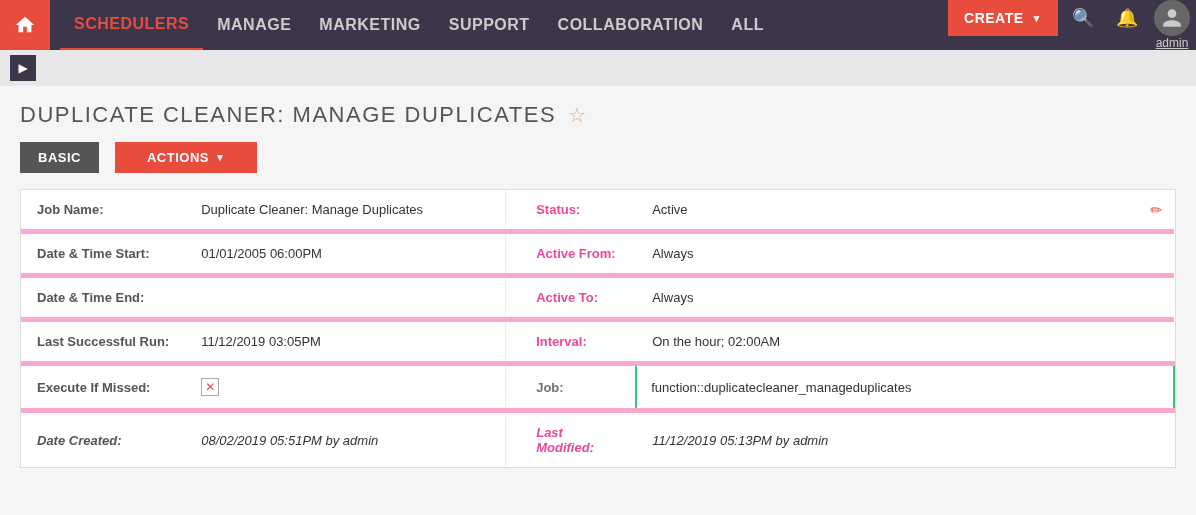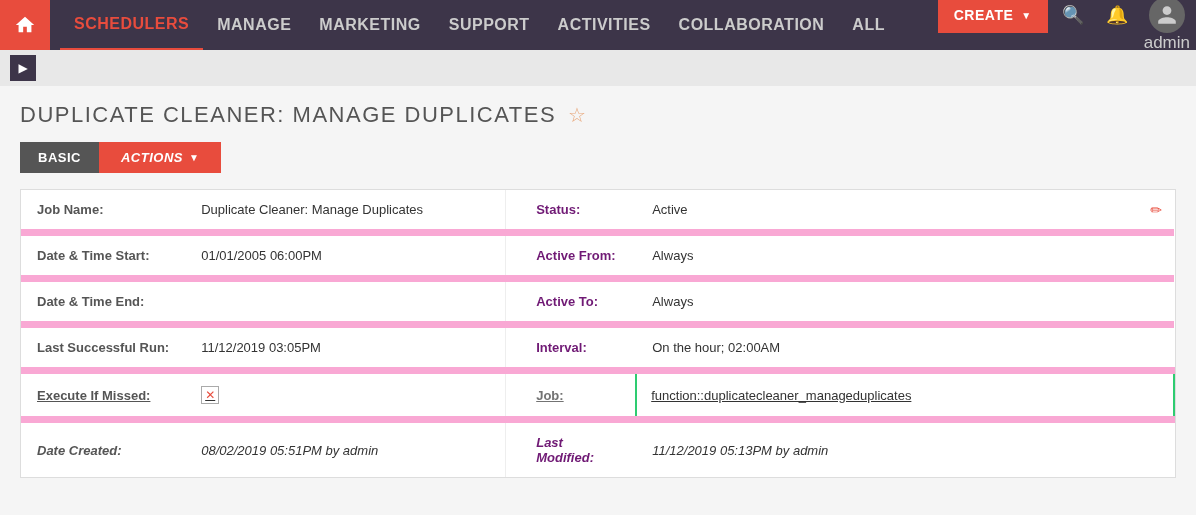--- a/index.html
+++ b/index.html
@@ -73,23 +73,24 @@
       cursor: pointer;
       width: 36px;
       height: 36px;
       display: flex;
       align-items: center;
       justify-content: center;
       font-size: 18px;
     }
     .admin-label {
       color: #ccc;
-      font-size: 17px;
+      font-size: 12px;
       text-align: center;
       cursor: pointer;
+      text-decoration: underline;
     }
     .admin-avatar {
       width: 36px;
       height: 36px;
       border-radius: 50%;
       background: #666;
       display: flex;
       align-items: center;
       justify-content: center;
       color: white;
@@ -137,62 +138,61 @@
     }
     .star-icon {
       color: #e8a87c;
       font-size: 20px;
       cursor: pointer;
     }
 
     
     .action-bar {
       display: flex;
-      gap: 0;
+      gap: 16px;
       margin-bottom: 16px;
     }
     .btn-basic {
       background: #555;
       color: white;
       border: none;
       padding: 8px 18px;
       font-size: 13px;
       font-weight: bold;
       cursor: pointer;
       letter-spacing: 0.5px;
     }
     .btn-actions {
       background: #e84c3d;
       color: white;
       border: none;
-      padding: 8px 22px;
+      padding: 8px 32px;
       font-size: 13px;
       font-weight: bold;
       cursor: pointer;
       display: flex;
       align-items: center;
       gap: 6px;
       letter-spacing: 0.5px;
-      font-style: italic;
     }
     .btn-actions .arrow { font-size: 10px; }
 
     
     .detail-card {
       background: white;
       border: 1px solid #ddd;
       padding: 0;
     }
 
     .detail-table {
       width: 100%;
       border-collapse: collapse;
     }
     .detail-table tr {
-      border-bottom: 7px solid #f9a8d4;
+      border-bottom: 5px solid #f9a8d4;
     }
     .detail-table tr:last-child {
       border-bottom: none;
       font-style: italic;
     }
     .detail-table td {
       padding: 12px 16px;
       font-size: 13px;
       vertical-align: middle;
     }
@@ -202,21 +202,21 @@
       width: 160px;
       white-space: nowrap;
     }
     .value-cell {
       color: #333;
       width: 320px;
     }
 
     
     .right-label {
-      color: #701a75;
+      color: #ec4899;
       font-weight: bold;
       width: 130px;
       padding-left: 30px !important;
     }
     .right-value {
       color: #333;
       position: relative;
     }
     .edit-icon {
       color: #e84c3d;
@@ -224,21 +224,20 @@
       right: 12px;
       top: 50%;
       transform: translateY(-50%);
       font-size: 14px;
       cursor: pointer;
     }
 
     
     .highlighted-row td {
       background: transparent;
-      text-decoration: underline;
     }
     .job-value-cell {
       border: 2px solid #2ecc71;
       color: #333;
       padding: 10px 14px !important;
       margin-left: 28px;
     }
     .job-label-cell {
       padding-left: 30px !important;
       font-weight: bold;
@@ -271,21 +270,20 @@
   <div class="nav-home">
     <svg viewBox="0 0 24 24" xmlns="http://www.w3.org/2000/svg">
       <path d="M10 20v-6h4v6h5v-8h3L12 3 2 12h3v8z"></path>
     </svg>
   </div>
   <div class="nav-items">
     <a class="nav-item active">SCHEDULERS</a>
     <a class="nav-item">MANAGE</a>
     <a class="nav-item">MARKETING</a>
     <a class="nav-item">SUPPORT</a>
-    <a class="nav-item">ACTIVITIES</a>
     <a class="nav-item">COLLABORATION</a>
     <a class="nav-item">ALL</a>
   </div>
   <div class="nav-right">
     <button class="create-btn">
       <span>CREATE</span>
       <span class="arrow">▼</span>
     </button>
     <button class="nav-icon-btn">
       <span>🔍</span>

